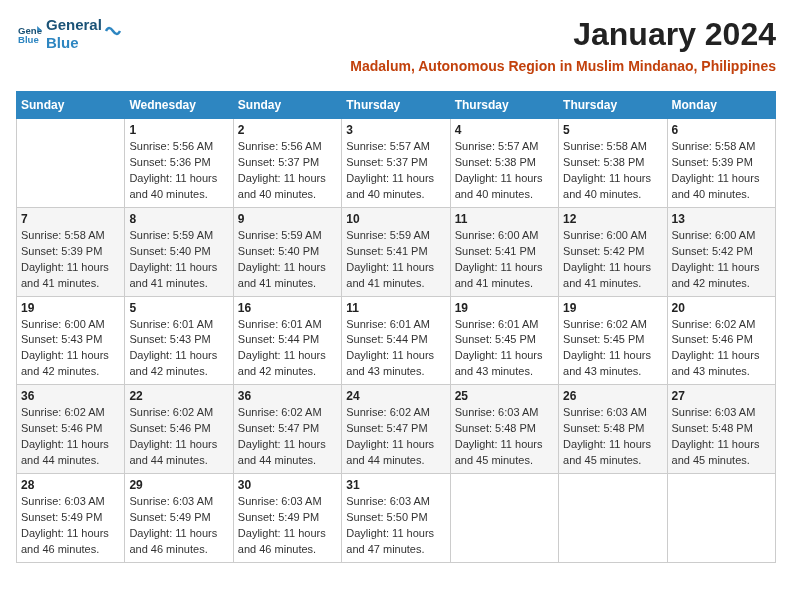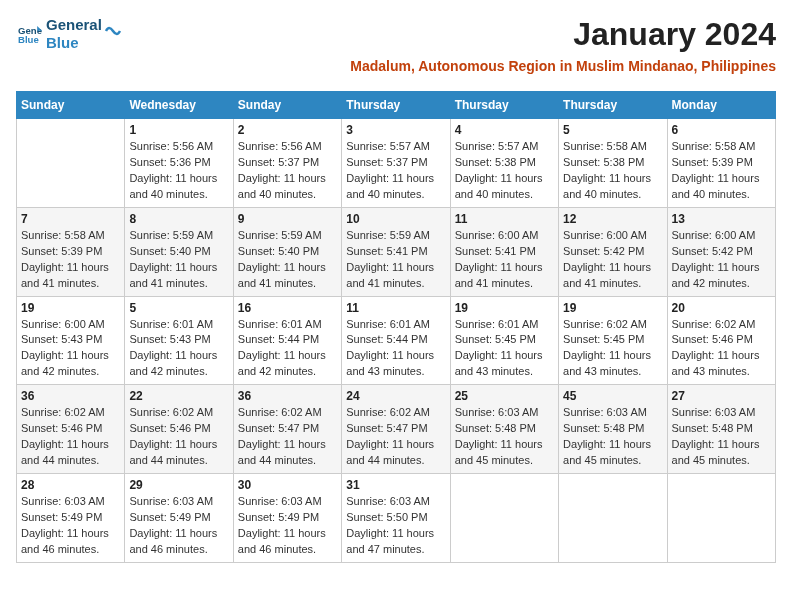--- a/index.html
+++ b/index.html
@@ -219,21 +219,21 @@
         </td>
         <td>
           <div class="day-num">24</div>
           <div class="day-info">Sunrise: 6:02 AM<br>Sunset: 5:47 PM<br>Daylight: 11 hours<br>and 44 minutes.</div>
         </td>
         <td>
           <div class="day-num">25</div>
           <div class="day-info">Sunrise: 6:03 AM<br>Sunset: 5:48 PM<br>Daylight: 11 hours<br>and 45 minutes.</div>
         </td>
         <td>
-          <div class="day-num">45</div>
+          <div class="day-num">26</div>
           <div class="day-info">Sunrise: 6:03 AM<br>Sunset: 5:48 PM<br>Daylight: 11 hours<br>and 45 minutes.</div>
         </td>
         <td>
           <div class="day-num">27</div>
           <div class="day-info">Sunrise: 6:03 AM<br>Sunset: 5:48 PM<br>Daylight: 11 hours<br>and 45 minutes.</div>
         </td>
       </tr>
       <tr>
         <td>
           <div class="day-num">28</div>

